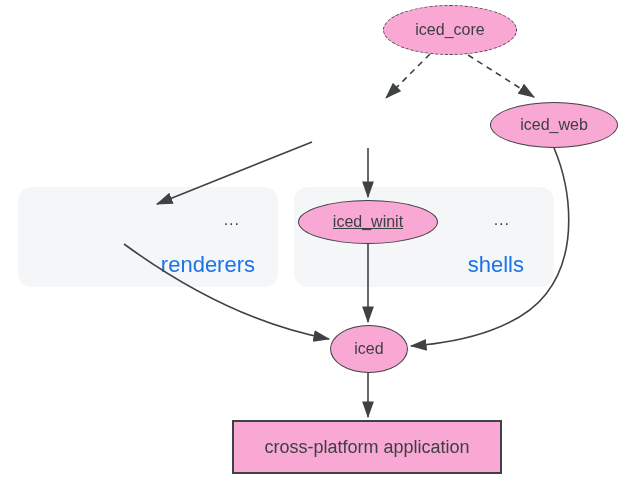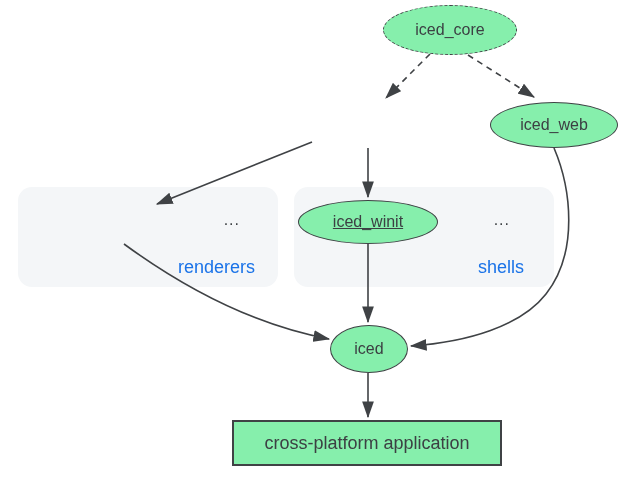--- a/index.html
+++ b/index.html
@@ -22,32 +22,32 @@
     z-index: 0;
   }
   .group-ellipsis {
     position: absolute;
     font-size: 16px;
     color: #3c4043;
     letter-spacing: 1px;
   }
   .group-label {
     position: absolute;
-    font-size: 18px;
+    font-size: 22px;
     color: #1a73e8;
   }
   svg.edges {
     position: absolute;
     left: 0;
     top: 0;
     z-index: 1;
   }
   .node {
     position: absolute;
-    background: #86efac;
+    background: #f9a8d4;
     border: 1.5px solid #3f4245;
     border-radius: 50%;
     display: flex;
     align-items: center;
     justify-content: center;
     font-size: 16px;
     color: #3c4043;
     z-index: 2;
     box-sizing: border-box;
   }
@@ -59,21 +59,21 @@
     border-width: 2px;
     font-size: 18px;
   }
   
   #n-iced-core   { left: 383px; top:   5px; width: 134px; height: 50px; }
   #n-iced-native { left: 290px; top: 102px; width: 156px; height: 46px; }
   #n-iced-web    { left: 490px; top: 102px; width: 128px; height: 46px; }
   #n-iced-wgpu   { left:  24px; top: 201px; width: 148px; height: 44px; }
   #n-iced-winit  { left: 298px; top: 200px; width: 140px; height: 44px; text-decoration: underline; }
   #n-iced        { left: 330px; top: 325px; width:  78px; height: 48px; }
-  #n-application { left: 232px; top: 420px; width: 270px; height: 46px; }
+  #n-application { left: 232px; top: 420px; width: 270px; height: 54px; }
   #g-renderers   { left:  18px; top: 187px; width: 260px; height: 100px; }
   #g-shells      { left: 294px; top: 187px; width: 260px; height: 100px; }
   #g-renderers .group-ellipsis { right: 38px; top: 24px; }
   #g-renderers .group-label    { right: 23px; bottom: 9px; }
   #g-shells .group-ellipsis    { right: 44px; top: 24px; }
   #g-shells .group-label       { right: 30px; bottom: 9px; }
 </style>
 </head>
 <body>
 

